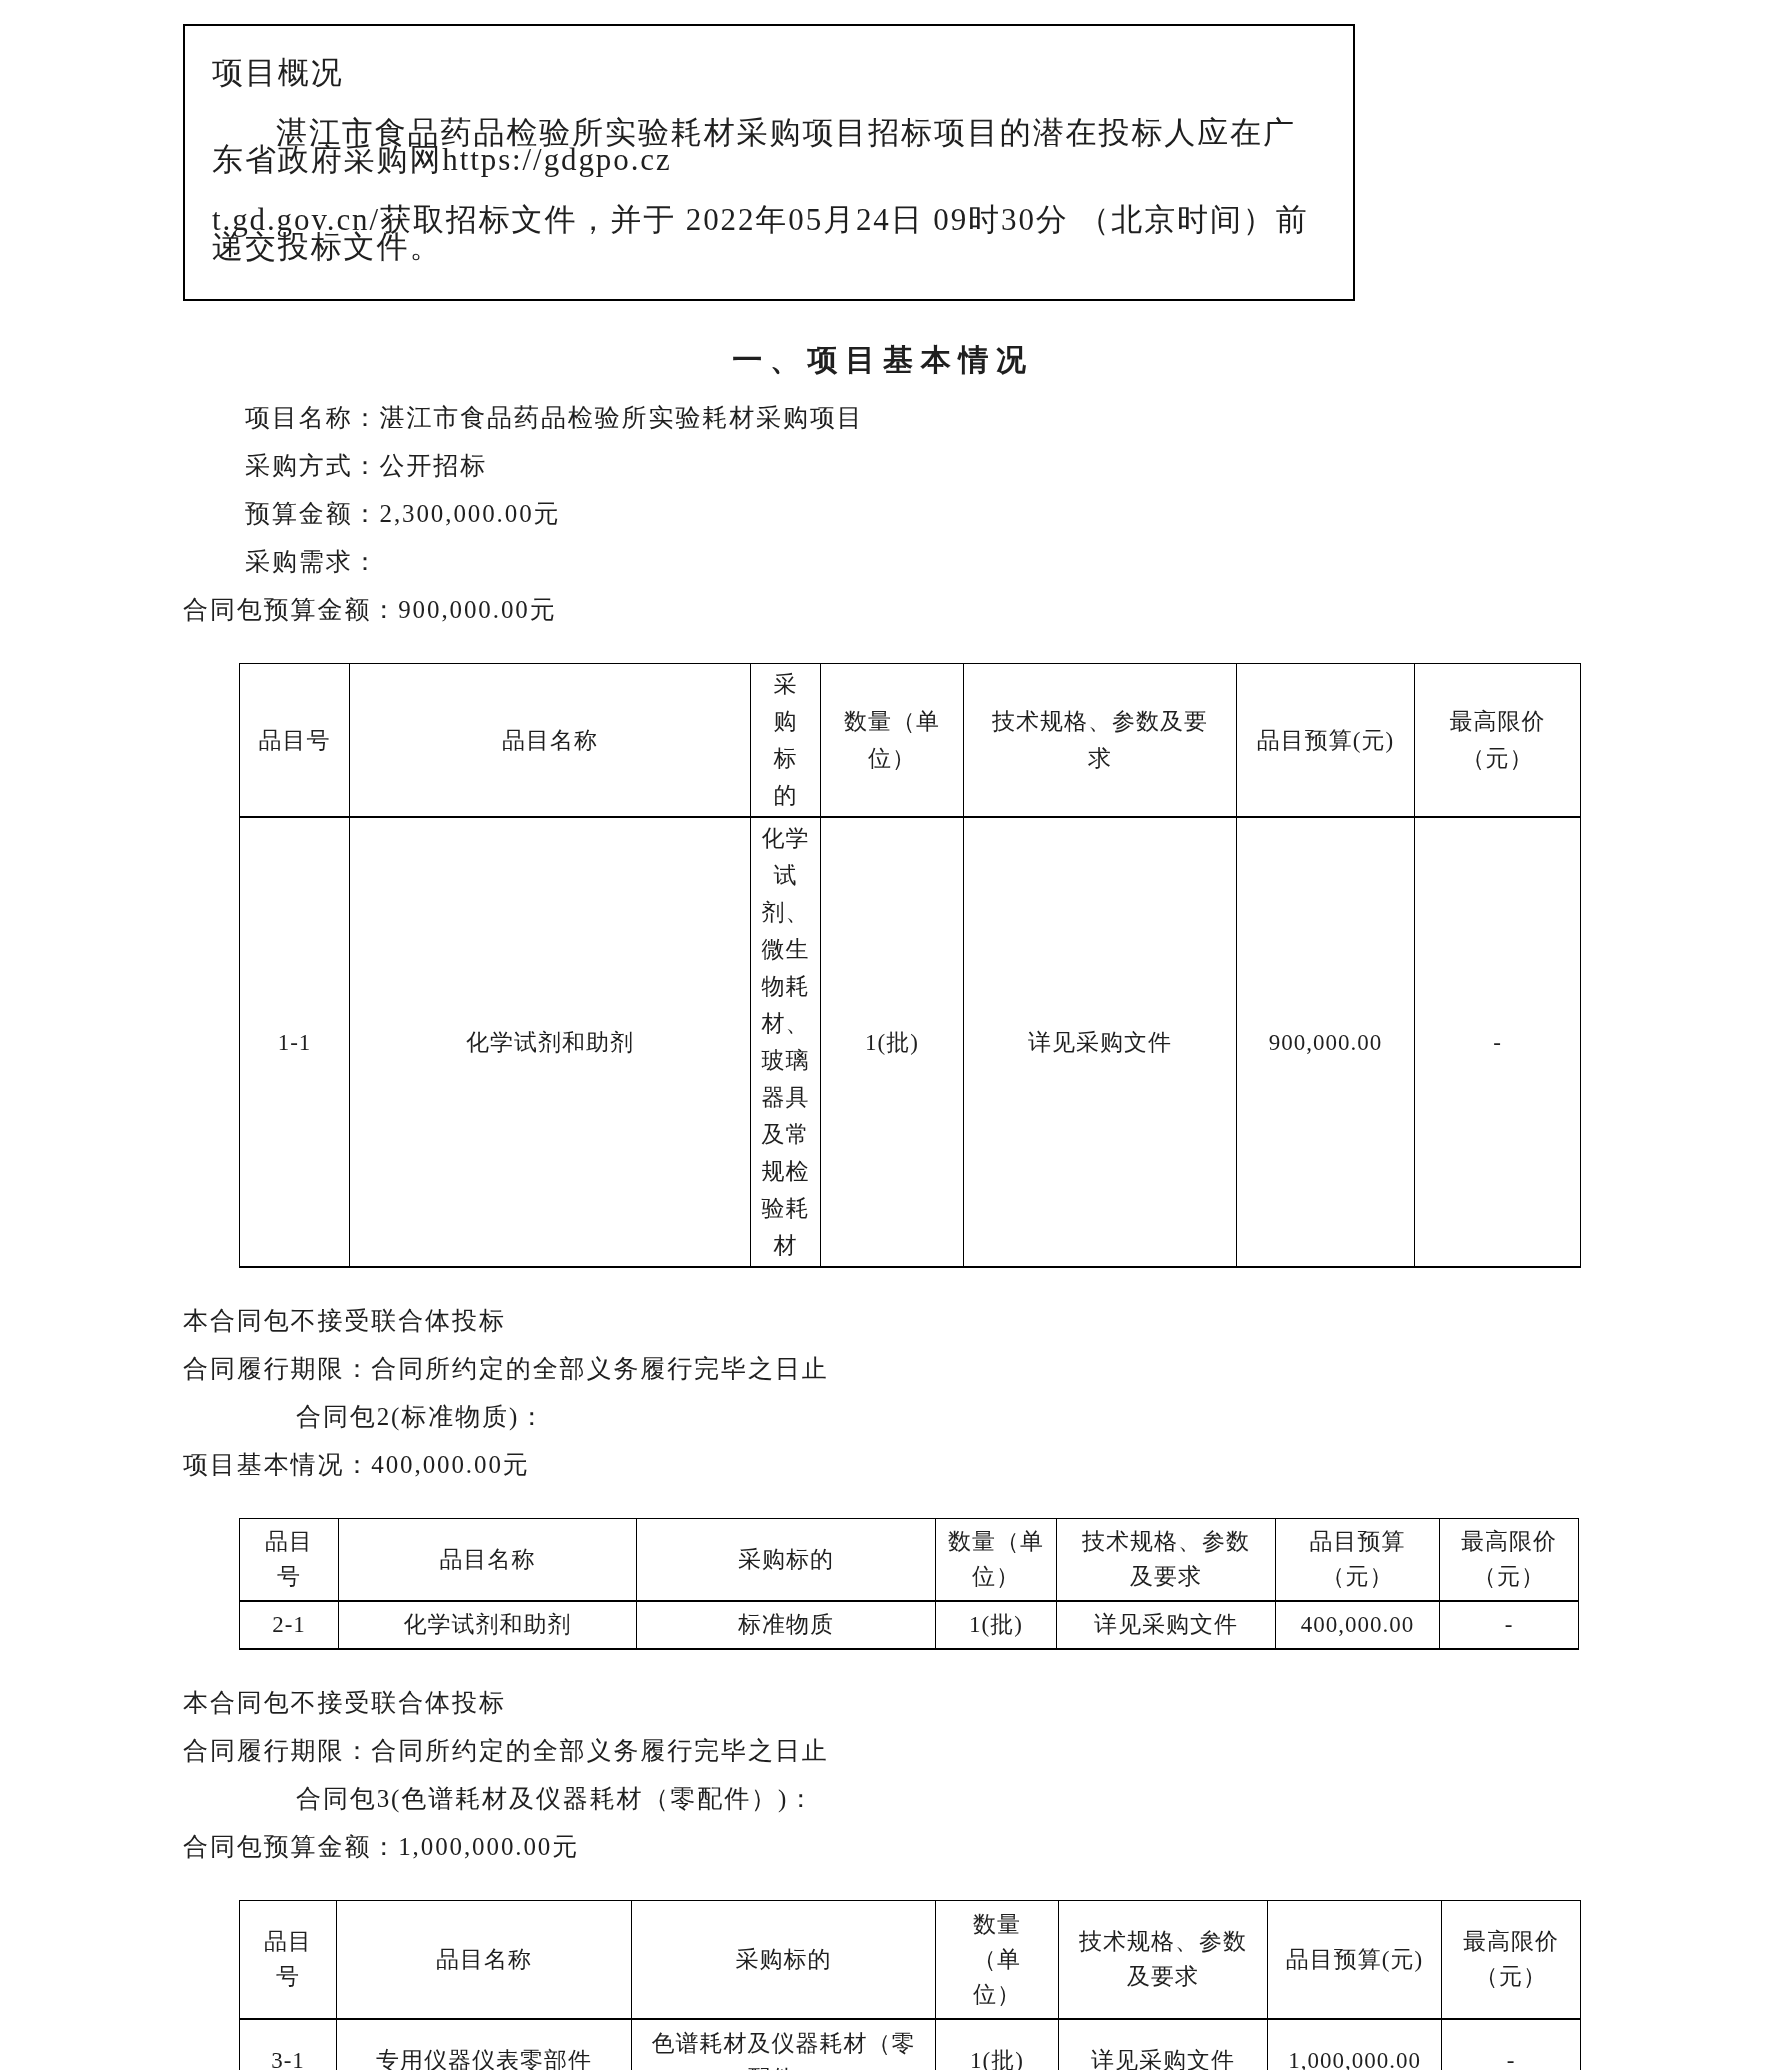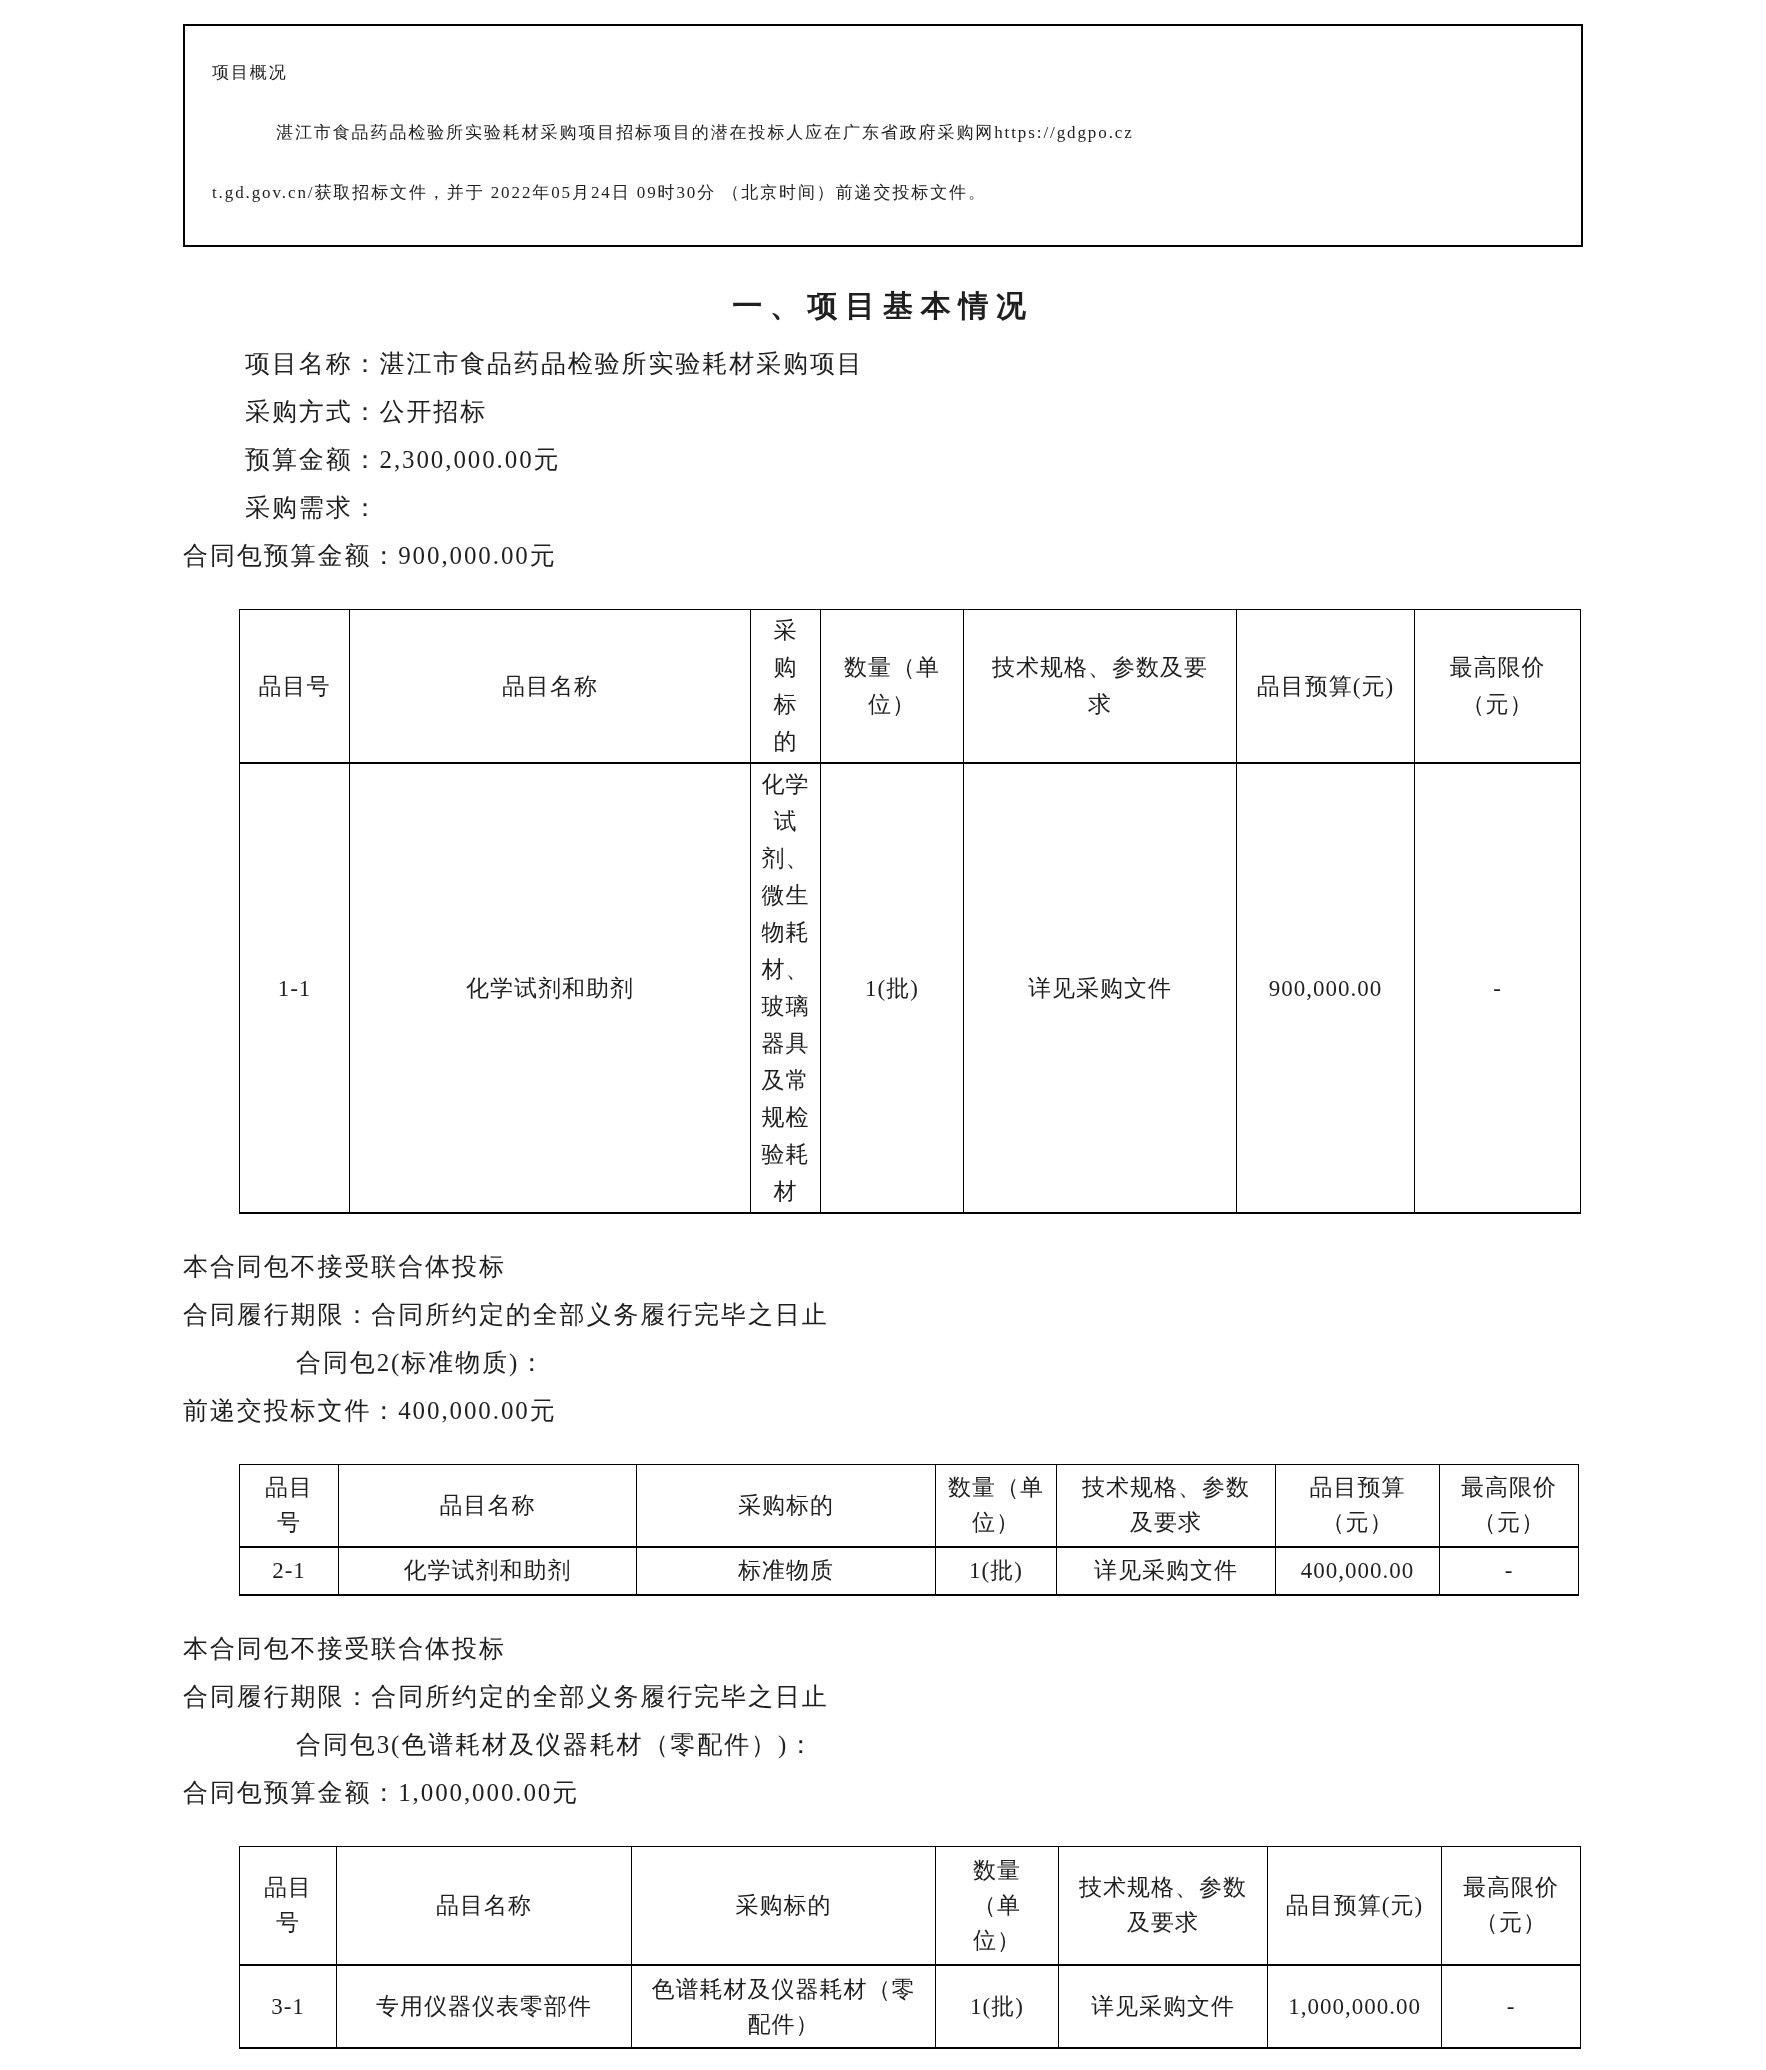--- a/index.html
+++ b/index.html
@@ -10,24 +10,24 @@
     font-family:"Liberation Serif","DejaVu Serif",serif;
     overflow:hidden;
   }
   .content{
     margin:24px 0 0 183px;
     width:1400px;
   }
   
   .overview-box{
     box-sizing:border-box;
-    width:1400px;
+    width:1172px;
     border:2.9px solid #000;
     padding:33px 29px 39px 27px;
-    font-size:17px;
+    font-size:31px;
     letter-spacing:1.9px;
   }
   .overview-heading{line-height:27px;}
   .ov-line{line-height:27px;margin-top:33px;}
   .ov-line.indent{text-indent:64px;}
   
   .section-heading{
     margin-top:41px;
     font-size:30px;
     font-weight:bold;
@@ -163,21 +163,21 @@
     </tr>
   </tbody>
     </table>
 
   <div class="notes">
     <div class="note-line">本合同包不接受联合体投标</div>
     <div class="note-line">合同履行期限：合同所约定的全部义务履行完毕之日止</div>
   </div>
 
   <div class="pkg-title">合同包2(标准物质)：</div>
-  <div class="pkg-budget">前递交投标文件：400,000.00元</div>
+  <div class="pkg-budget">项目基本情况：400,000.00元</div>
 
   <table class="items t2">
     <colgroup>
       <col style="width:99px">
         <col style="width:298px">
         <col style="width:299px">
         <col style="width:121px">
         <col style="width:219px">
         <col style="width:164px">
         <col style="width:139px">

